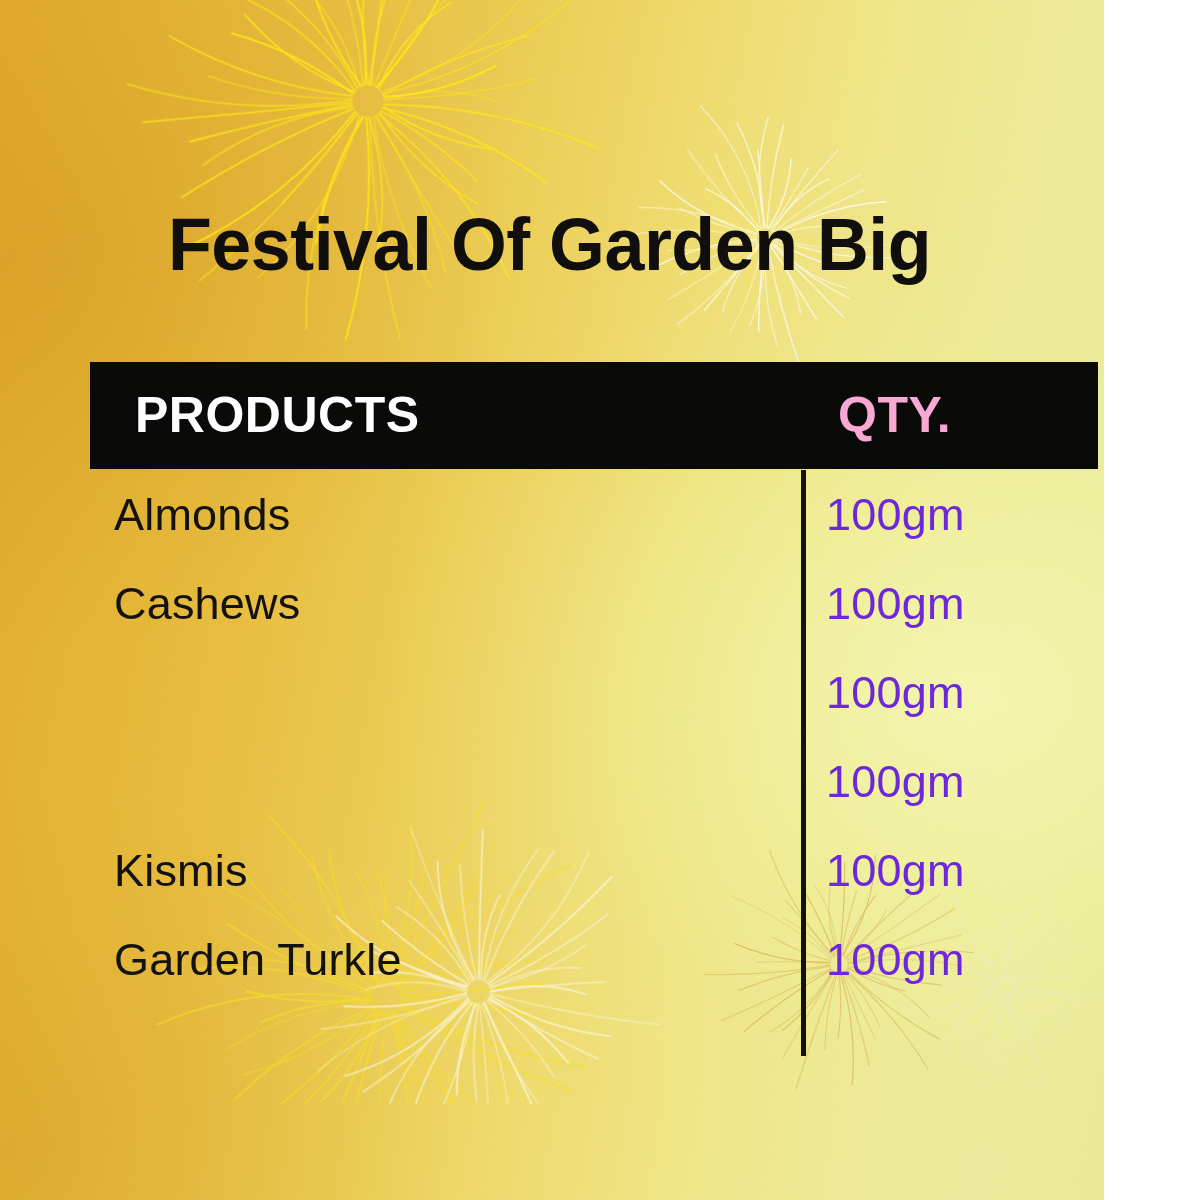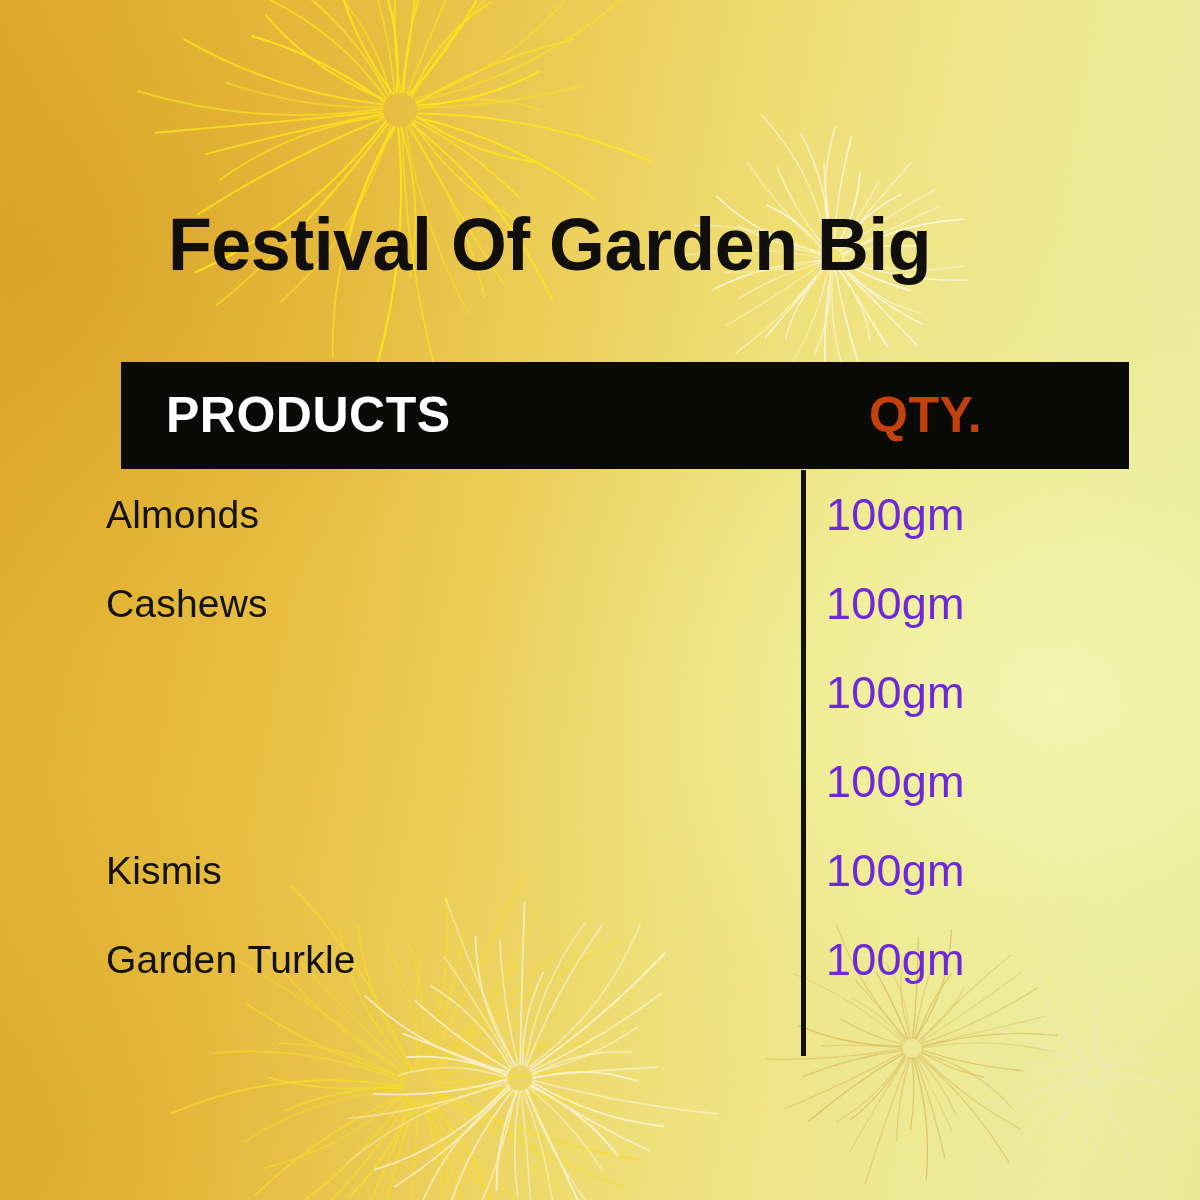--- a/index.html
+++ b/index.html
@@ -2,21 +2,21 @@
 <html><head>
 <meta charset="utf-8">
 <style>
   html, body {
     margin: 0;
     padding: 0;
     background: #ffffff;
   }
   #poster {
     position: relative;
-    width: 1200px;
+    width: 1104px;
     height: 1200px;
     overflow: hidden;
     font-family: "Liberation Sans", sans-serif;
     background: #e9c04a;
   }
 
   
   .bg-base {
     position: absolute;
     inset: 0;
@@ -104,38 +104,37 @@
   
   .table-head {
     position: absolute;
     left: 90px;
     top: 362px;
     width: 1008px;
     height: 107px;
     background: #0a0a08;
     display: flex;
     align-items: center;
-    margin-left: 31px;
   }
   .th-products {
     position: absolute;
     left: 45px;
     top: 50%;
     transform: translateY(-52%);
     color: #ffffff;
     font-size: 50px;
     font-weight: 700;
     letter-spacing: 0.5px;
   }
   .th-qty {
     position: absolute;
     left: 748px;
     top: 50%;
     transform: translateY(-52%);
-    color: #c2410c;
+    color: #f9a8d4;
     font-size: 50px;
     font-weight: 700;
     letter-spacing: 0.5px;
   }
 
   .divider {
     position: absolute;
     left: 801px;
     top: 470px;
     width: 5px;
@@ -148,24 +147,24 @@
     left: 0;
     top: 470px;
     width: 1200px;
   }
   .row {
     position: relative;
     height: 89px;
   }
   .cell-product {
     position: absolute;
-    left: 106px;
+    left: 114px;
     top: 50%;
     transform: translateY(-50%);
-    font-size: 39px;
+    font-size: 45px;
     font-weight: 400;
     color: #131210;
     letter-spacing: 0.2px;
     white-space: nowrap;
   }
   .cell-qty {
     position: absolute;
     left: 826px;
     top: 50%;
     transform: translateY(-50%);

